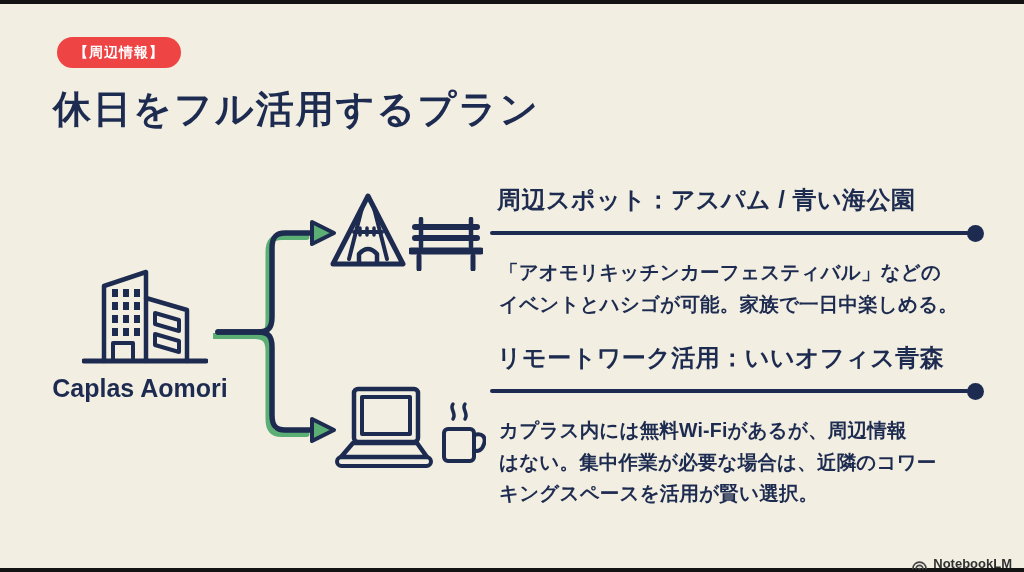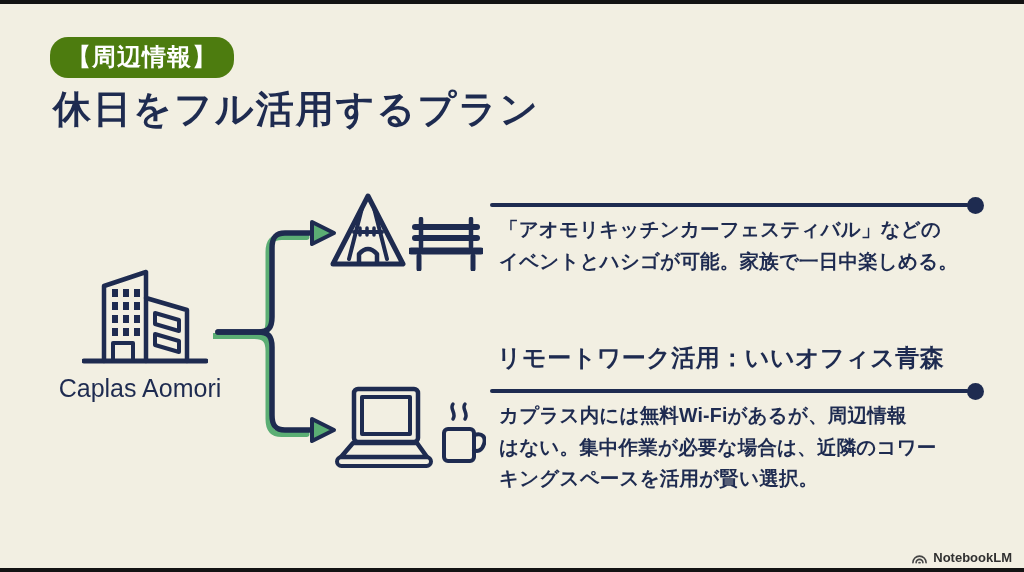--- a/index.html
+++ b/index.html
@@ -7,64 +7,64 @@
   body { font-family:"Liberation Sans","DejaVu Sans",sans-serif; }
 
   .stage{
     position:relative; width:1024px; height:572px;
     background:#f2efe2; overflow:hidden; margin:0 auto;
   }
   .bar{ position:absolute; left:0; width:1024px; height:4px; background:#131313; }
   .bar.top{ top:0; } .bar.bottom{ bottom:0; }
 
   .badge{
-    position:absolute; left:50px; top:37px;
-    background:#4d7c0f; color:#ffffff;
-    font-size:24px; font-weight:700; line-height:1;
+    position:absolute; left:57px; top:37px;
+    background:#ef4444; color:#ffffff;
+    font-size:14px; font-weight:700; line-height:1;
     padding:8px 17px 9px; border-radius:18px; letter-spacing:1px;
   }
   .title{
     position:absolute; left:53px; top:84px;
     font-size:38px; font-weight:800; color:#1e2b50; letter-spacing:2px;
   }
 
   .icon-svg{ position:absolute; }
   .icon-svg path, .icon-svg rect, .icon-svg line, .icon-svg circle{ vector-effect:none; }
 
   .building{ left:82px; top:260px; }
   .source-label{
     position:absolute; left:26px; top:374px; width:228px;
-    text-align:center; font-size:25px; font-weight:400; color:#1e2b50;
+    text-align:center; font-size:25px; font-weight:700; color:#1e2b50;
   }
 
   .connector{ left:213px; top:208px; }
 
   .tent{ left:328px; top:191px; }
   .bench{ left:409px; top:217px; }
   .laptop{ left:332px; top:386px; }
   .mug{ left:440px; top:401px; }
 
   .block{ position:absolute; left:490px; width:494px; color:#1e2b50; }
   .block-top{ top:186px; }
   .block-bottom{ top:344px; }
   .block h2{
     font-size:24px; font-weight:800; line-height:28px;
     padding-left:7px; letter-spacing:0.5px;
   }
   .rule{ display:flex; align-items:center; height:18px; margin-top:10px; }
   .rule .line{ flex:1; height:4px; background:#1e2b50; border-radius:2px; }
   .rule .dot{ width:17px; height:17px; border-radius:50%; background:#1e2b50; margin-left:-2px; }
   .block p{
-    margin-top:0; padding-left:9px;
+    margin-top:15px; padding-left:9px;
     font-size:19.5px; font-weight:700; line-height:31.5px;
     white-space:pre-line; letter-spacing:0.2px;
   }
 
   .footer{
-    position:absolute; right:12px; bottom:7px;
+    position:absolute; right:12px; bottom:1px;
     display:flex; align-items:center; gap:5px;
     color:#303030; font-size:13px; font-weight:600;
   }
 </style>
 </head>
 <body>
 
 <div class="stage">
 
   <div class="bar top"></div>
@@ -123,20 +123,21 @@
 
   <svg class="icon-svg bench" width="74" height="54" viewBox="0 0 74 54" fill="none" stroke="#1e2b50" stroke-width="4.5" stroke-linecap="round" stroke-linejoin="round">
     <path d="M12,2 V30 M62,2 V30"></path>
     <path d="M6,10 H68" stroke-width="6"></path>
     <path d="M6,21 H68" stroke-width="6"></path>
     <path d="M2,34 H72" stroke-width="7"></path>
     <path d="M10,39 V52 M64,39 V52" stroke-width="5"></path>
   </svg>
 
   <section class="block block-top">
+    <h2>周辺スポット：アスパム / 青い海公園</h2>
     <div class="rule">
       <div class="line"></div>
       <div class="dot"></div>
     </div>
     <p>「アオモリキッチンカーフェスティバル」などの
 イベントとハシゴが可能。家族で一日中楽しめる。</p>
   </section>
 
   <svg class="icon-svg laptop" width="104" height="84" viewBox="0 0 104 84" fill="none" stroke="#1e2b50" stroke-width="4.5" stroke-linejoin="round" stroke-linecap="round">
     <rect x="22" y="3" width="64" height="53" rx="4"></rect>

